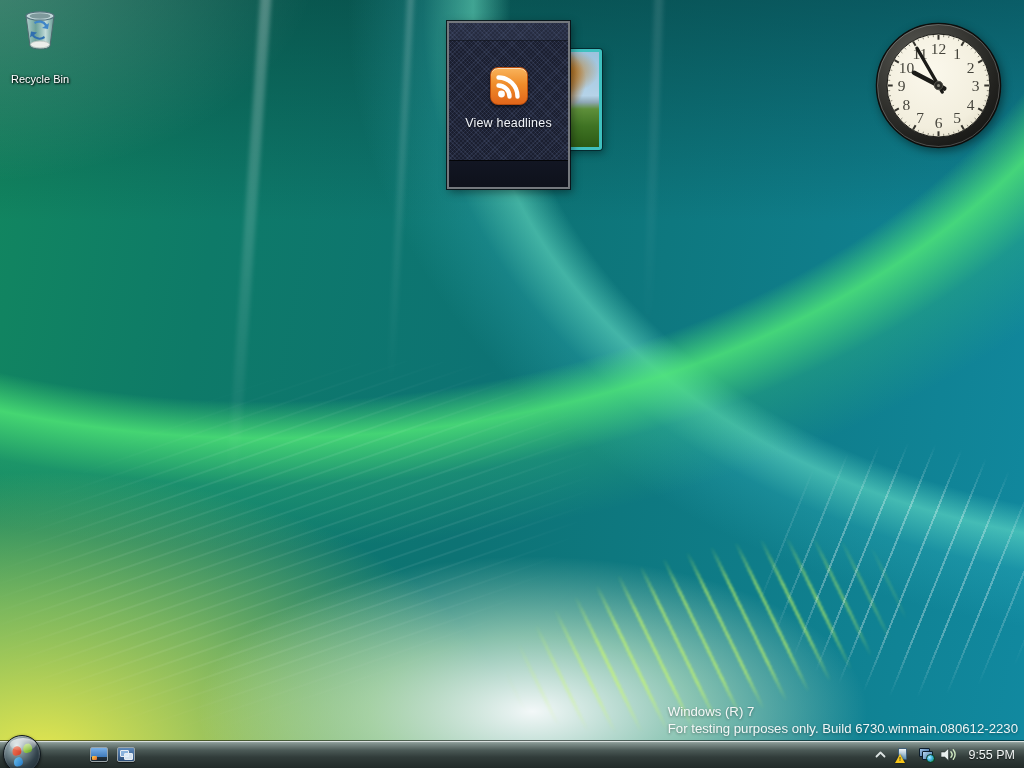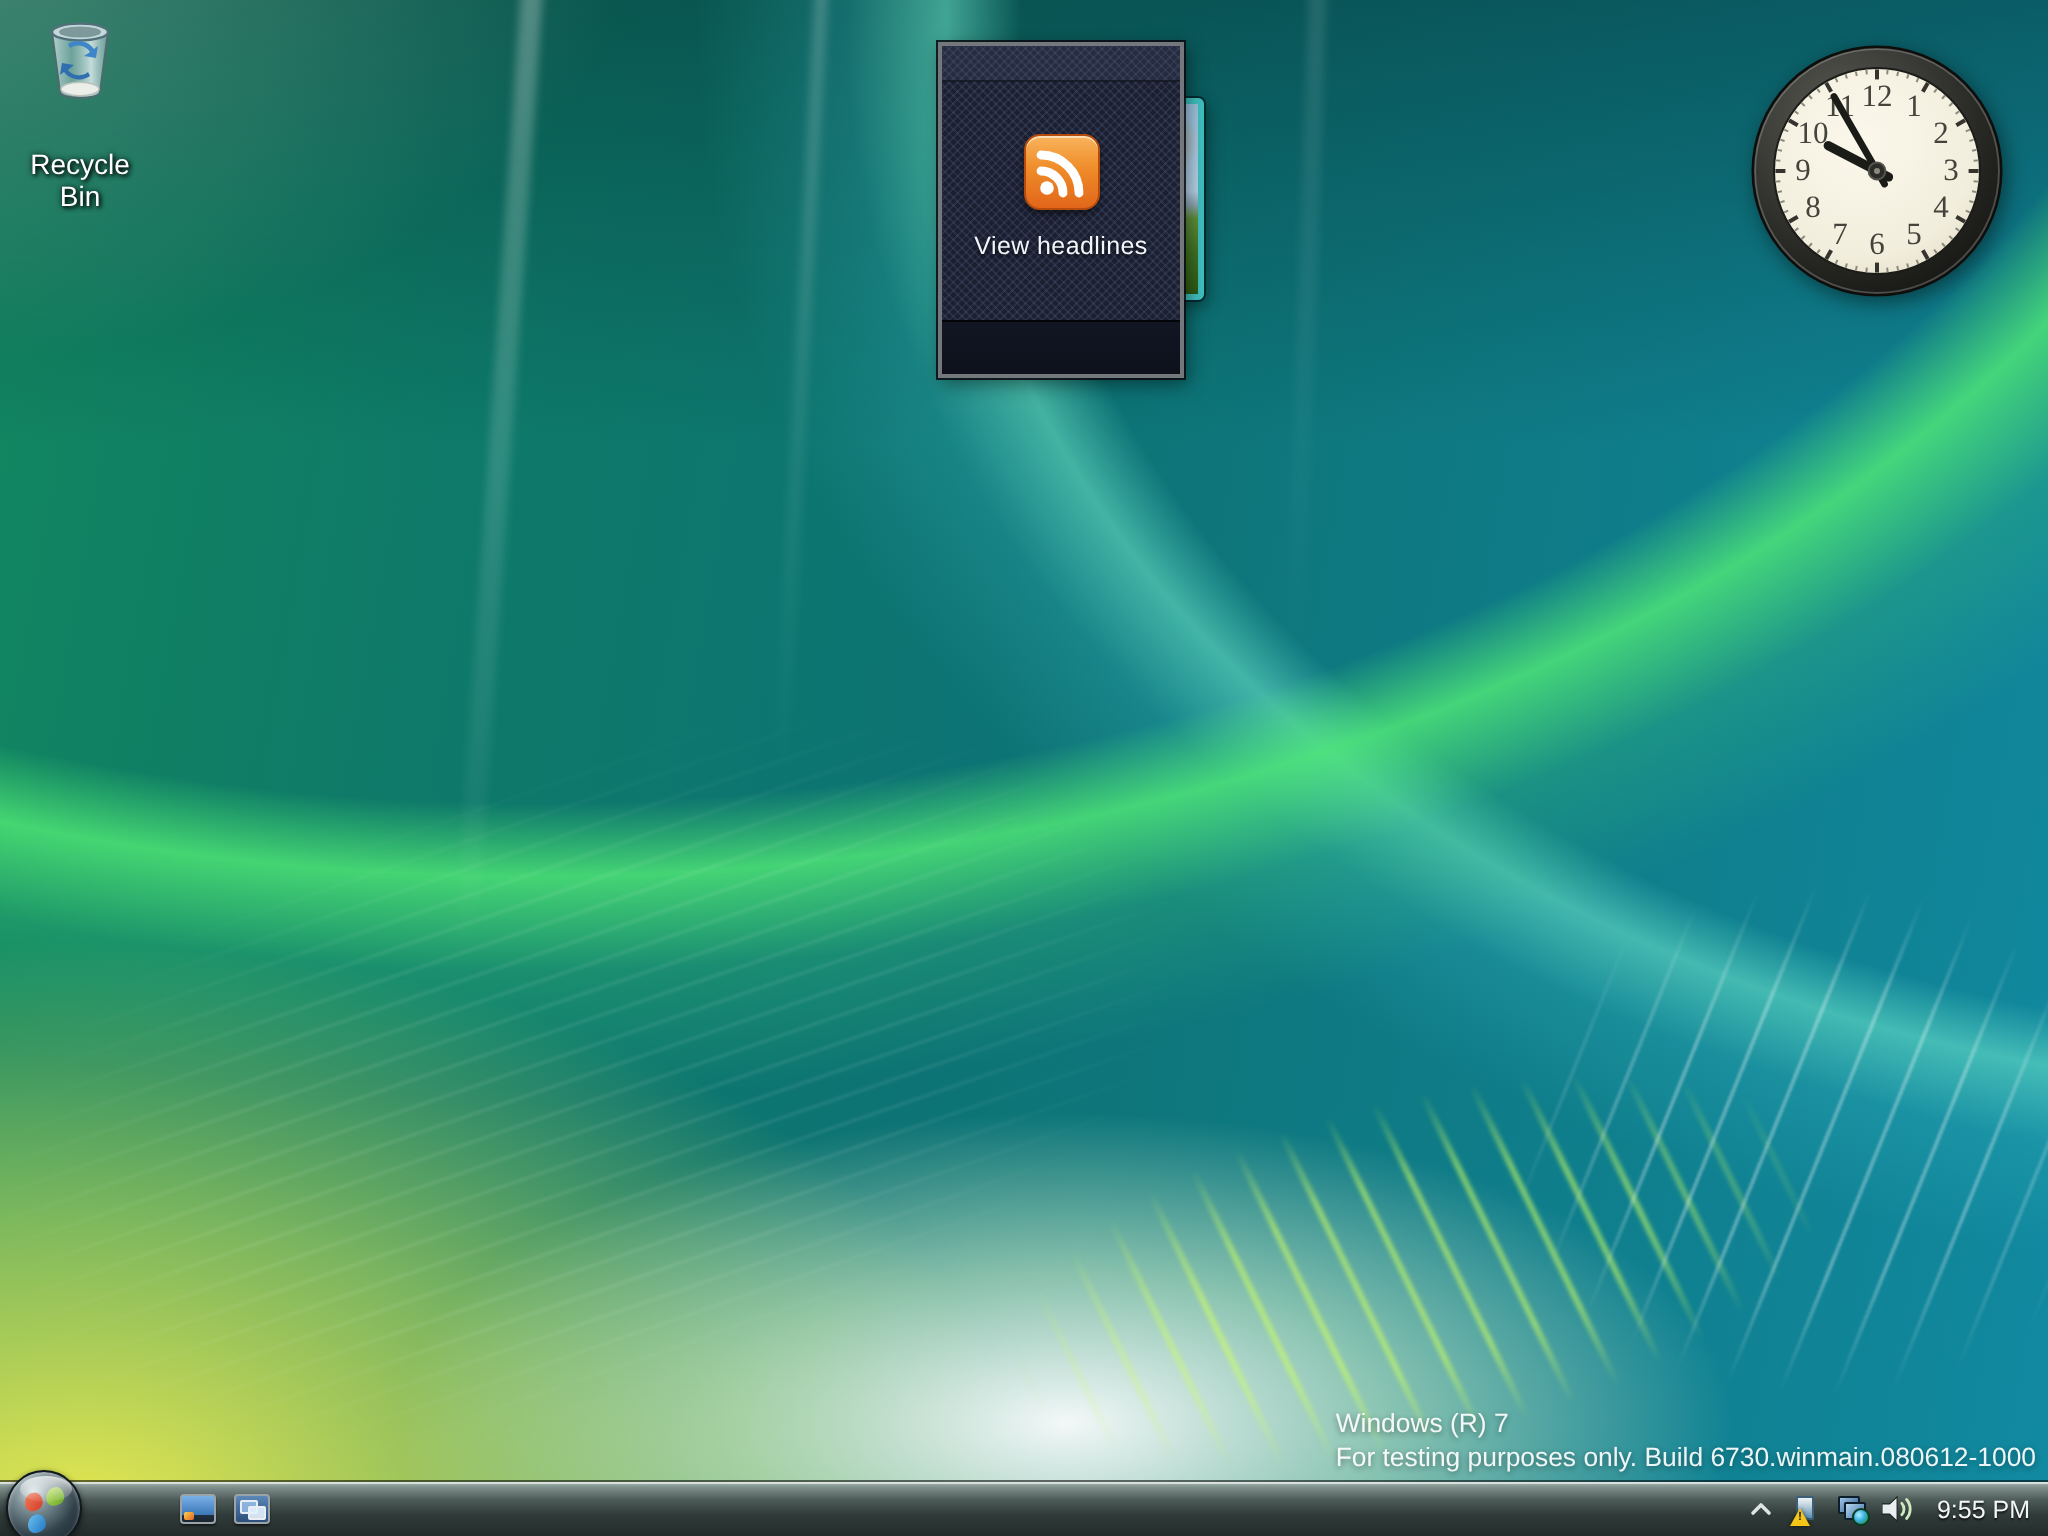--- a/index.html
+++ b/index.html
@@ -35,25 +35,25 @@
     -webkit-mask-image:radial-gradient(closest-side,#000 40%,transparent 75%);
             mask-image:radial-gradient(closest-side,#000 40%,transparent 75%);}
   .cyan-streaks{position:absolute;left:700px;top:400px;width:420px;height:340px;
     filter:blur(.6px);opacity:.55;pointer-events:none;
     background:repeating-linear-gradient(112deg,rgba(255,255,255,.55) 0 2px,transparent 2px 26px);
     -webkit-mask-image:radial-gradient(closest-side,#000 40%,transparent 75%);
             mask-image:radial-gradient(closest-side,#000 40%,transparent 75%);}
 
   
   .desktop-icon{position:absolute;left:4px;top:8px;width:72px;text-align:center;cursor:default;}
-  .desktop-icon .icon-label{display:inline-block;margin-top:15px;font-size:14px;color:#fff;
+  .desktop-icon .icon-label{display:inline-block;margin-top:15px;font-size:11px;color:#fff;
     text-shadow:1px 1px 2px #000,0 0 3px rgba(0,0,0,.8);}
 
   
-  .rss-gadget{position:absolute;left:469px;top:21px;width:123px;height:168px;z-index:10;
+  .rss-gadget{position:absolute;left:447px;top:21px;width:123px;height:168px;z-index:10;
     background:
       repeating-linear-gradient(45deg,rgba(125,145,195,.13) 0 1px,transparent 1px 3px),
       repeating-linear-gradient(135deg,rgba(125,145,195,.13) 0 1px,transparent 1px 3px),
       #1b1f30;
     border:2px solid #74787d;box-shadow:0 0 0 1px rgba(8,10,16,.85),2px 3px 9px rgba(0,0,0,.45);
     display:flex;flex-direction:column;align-items:center;cursor:pointer;}
   .rss-gadget::before{content:'';position:absolute;left:0;right:0;top:0;height:17px;
     background:rgba(78,90,124,.22);border-bottom:1px solid rgba(0,0,0,.45);}
   .rss-footer{position:absolute;left:0;right:0;bottom:0;height:27px;
     background:linear-gradient(to bottom,#121623,#0e111b);border-top:1px solid rgba(0,0,0,.7);}
@@ -280,21 +280,21 @@
         </g>
       <line id="hour-hand" x1="63.5" y1="70" x2="63.5" y2="36" stroke="#1b1b18" stroke-width="4.6" stroke-linecap="round" transform="rotate(297.5 63.5 63.5)"></line>
       <line id="minute-hand" x1="63.5" y1="71" x2="63.5" y2="20.5" stroke="#1b1b18" stroke-width="3.4" stroke-linecap="round" transform="rotate(330 63.5 63.5)"></line>
       <circle cx="63.5" cy="63.5" r="4.2" fill="#2c2c28" stroke="#55544c" stroke-width="1"></circle>
       <circle cx="63.5" cy="63.5" r="1.5" fill="#8a897e"></circle>
     </svg>
   </div>
 
   <div class="watermark">
     <div>Windows (R) 7</div>
-    <div>For testing purposes only. Build 6730.winmain.080612-1000</div>
+    <div>For testing purposes only. Build 6730.winmain.080612-2230</div>
   </div>
 </div>
 
 <div class="taskbar">
   <div class="start-orb">
     <div class="orb-flag">
       <span class="petal-red"></span>
         <span class="petal-green"></span>
         <span class="petal-blue"></span>
         <span class="petal-yellow"></span>

